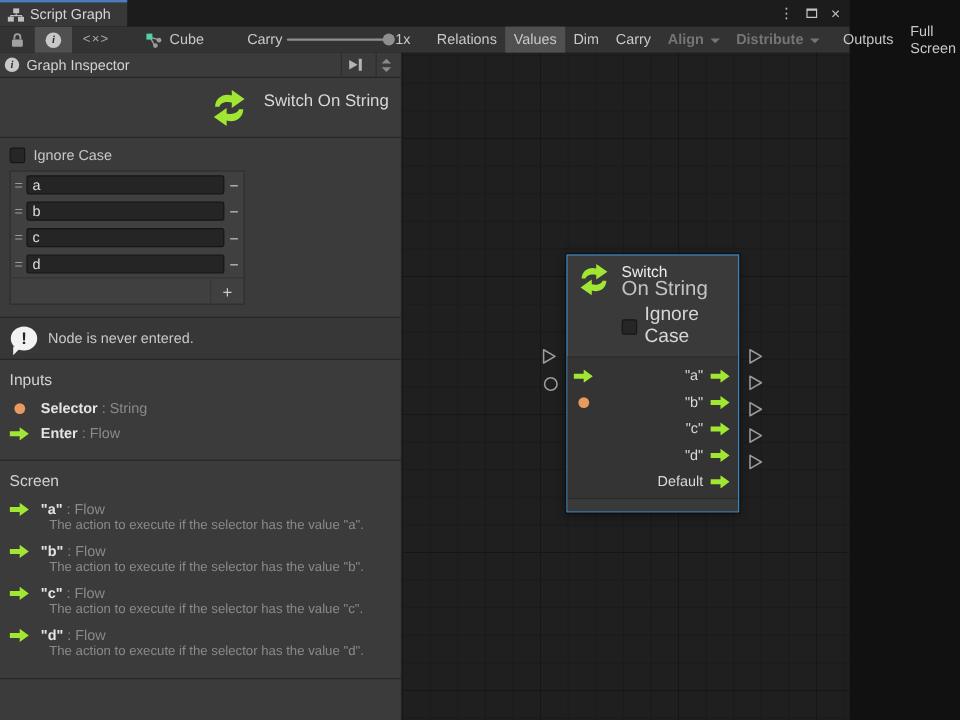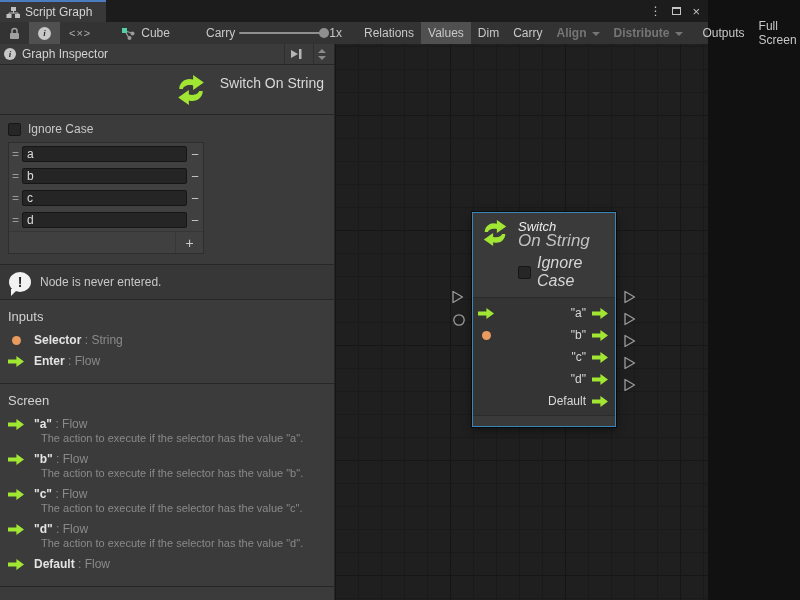--- a/index.html
+++ b/index.html
@@ -85,21 +85,21 @@
     background-image:
       linear-gradient(#161616 1px, transparent 1px),
       linear-gradient(90deg,#161616 1px, transparent 1px),
       linear-gradient(#1a1a1a 1px, transparent 1px),
       linear-gradient(90deg,#1a1a1a 1px, transparent 1px);
     background-size:115px 115px,115px 115px,23px 23px,23px 23px;
     background-position:0 71px,0 0,0 2px,0 0;}
 
   .node{position:absolute;left:137px;top:168px;width:144px;background:#3a3a3a;
         border:1px solid #3a86b8;box-shadow:0 0 0 1px rgba(0,0,0,.55),0 3px 9px rgba(0,0,0,.45);}
-  .node-head{padding:6px 8px 0 8px;font-style:italic;}
+  .node-head{padding:6px 8px 0 8px;}
   .nh-top{display:flex;align-items:center;gap:9px;}
   .nh-title{color:#ececec;font-size:13px;line-height:15px;}
   .nh-sub{color:#c2c2c2;font-size:17px;line-height:13px;}
   .nh-check{display:flex;align-items:center;gap:6px;margin:7px 0 7px 37px;color:#d6d6d6;}
   .node-body{border-top:1px solid #2b2b2b;background:#343434;padding:4px 0 3px 0;}
   .prow{height:22px;display:flex;align-items:center;padding:0 5px;gap:6px;}
   .prow .right{margin-left:auto;display:flex;align-items:center;gap:6px;color:#d8d8d8;font-size:12px;}
   .node-foot{height:11px;border-top:1px solid #2b2b2b;background:#3a3a3a;}
   .conn{position:absolute;}
 
@@ -318,28 +318,20 @@
         <div class="iorow" style="margin-bottom:1px;">
           <svg class="flow-arrow" width="17" height="11">
               <use href="#flowArrow"></use>
             </svg>
           <span><b class="pname">"d"</b>
           <span class="colon">:</span>
           <span class="ptype">Flow</span></span>
         </div>
         <div class="pdesc">The action to execute if the selector has the value "d".</div>
 
-        <div class="iorow">
-          <svg class="flow-arrow" width="17" height="11">
-              <use href="#flowArrow"></use>
-            </svg>
-          <span><b class="pname">Default</b>
-          <span class="colon">:</span>
-          <span class="ptype">Flow</span></span>
-        </div>
       </div>
 
       <div class="filler"></div>
     </div>
 
     <div class="canvas">
 
       <div class="node">
 
         <svg class="conn" style="left:-22px;top:77px;" width="14" height="14">

